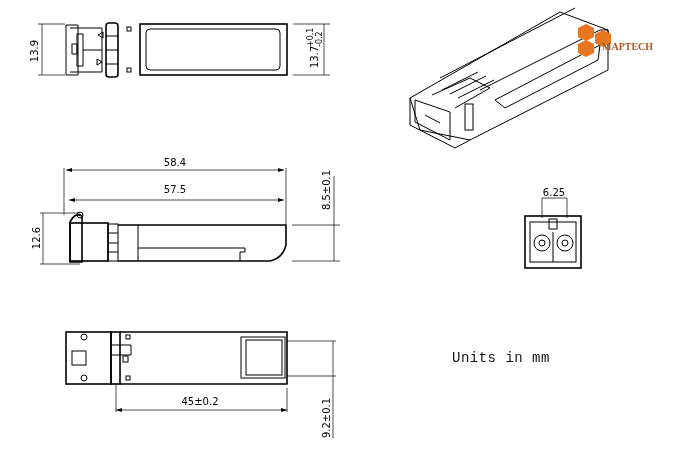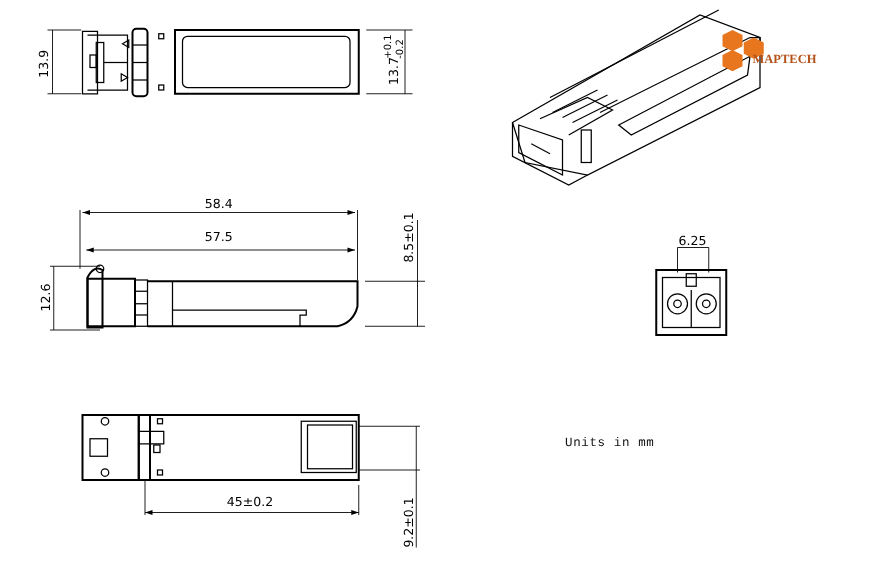--- a/index.html
+++ b/index.html
@@ -2,21 +2,21 @@
 <html><head>
 <meta charset="utf-8">
 <style>
   html,body{margin:0;padding:0;background:#ffffff;}
   body{width:700px;height:465px;position:relative;overflow:hidden;font-family:"DejaVu Sans Mono","Liberation Mono",monospace;}
   svg{position:absolute;left:0;top:0;}
   .ln{stroke:#000;stroke-width:1;fill:none;}
   .thick{stroke:#000;stroke-width:1.6;fill:none;}
   .dim{stroke:#000;stroke-width:0.7;fill:none;}
   .txt{font-family:"DejaVu Sans","Liberation Sans",sans-serif;font-size:10px;fill:#000;}
-  .units{position:absolute;left:452px;top:350px;font-family:"Liberation Mono","DejaVu Sans Mono",monospace;font-size:10px;color:#111;letter-spacing:0.5px;}
+  .units{position:absolute;left:452px;top:350px;font-family:"Liberation Mono","DejaVu Sans Mono",monospace;font-size:14px;color:#111;letter-spacing:0.5px;}
   .logo-text{font-family:"Liberation Serif","DejaVu Serif",serif;font-weight:bold;font-size:10px;}
 </style>
 </head>
 <body>
 
 <svg width="700" height="465" viewBox="0 0 700 465">
 
   <g>
 
     <line class="dim" x1="38" y1="24" x2="65" y2="24"></line>

